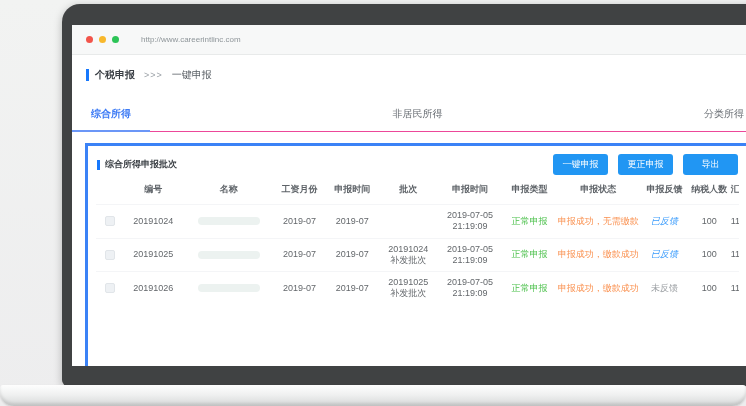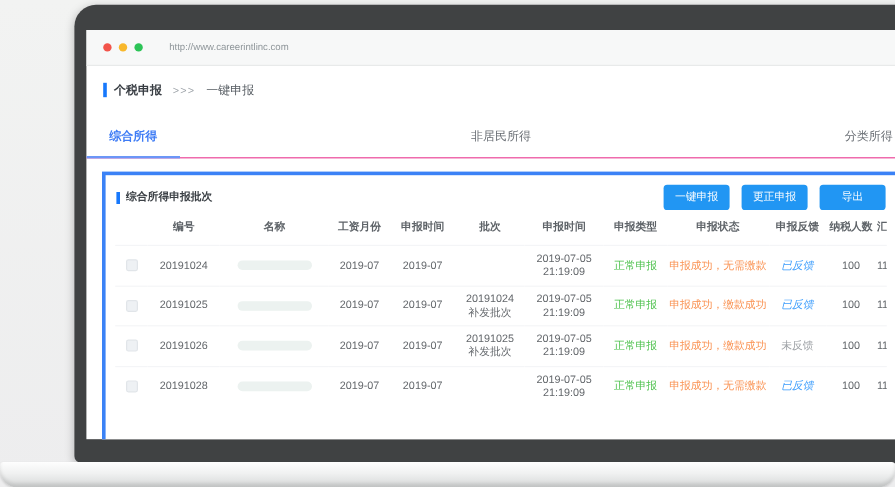--- a/index.html
+++ b/index.html
@@ -185,35 +185,20 @@
     <td>20191025
 补发批次</td>
     <td>2019-07-05
 21:19:09</td>
     <td class="c-type">正常申报</td>
     <td class="c-status">申报成功，缴款成功</td>
     <td class="fb-gray">未反馈</td>
     <td>100</td>
     <td class="c-partial">11</td>
   </tr>
-              <tr>
-    <td><span class="cb"></span></td>
-    <td>20191028</td>
-    <td><span class="name-ph"></span></td>
-    <td>2019-07</td>
-    <td>2019-07</td>
-    <td></td>
-    <td>2019-07-05
-21:19:09</td>
-    <td class="c-type">正常申报</td>
-    <td class="c-status">申报成功，无需缴款</td>
-    <td class="fb-blue">已反馈</td>
-    <td>100</td>
-    <td class="c-partial">11</td>
-  </tr>
             </tbody>
         </table>
       </div>
 
     </div>
 
   </div>
 </div>
 <div class="laptop-base"></div>
 

